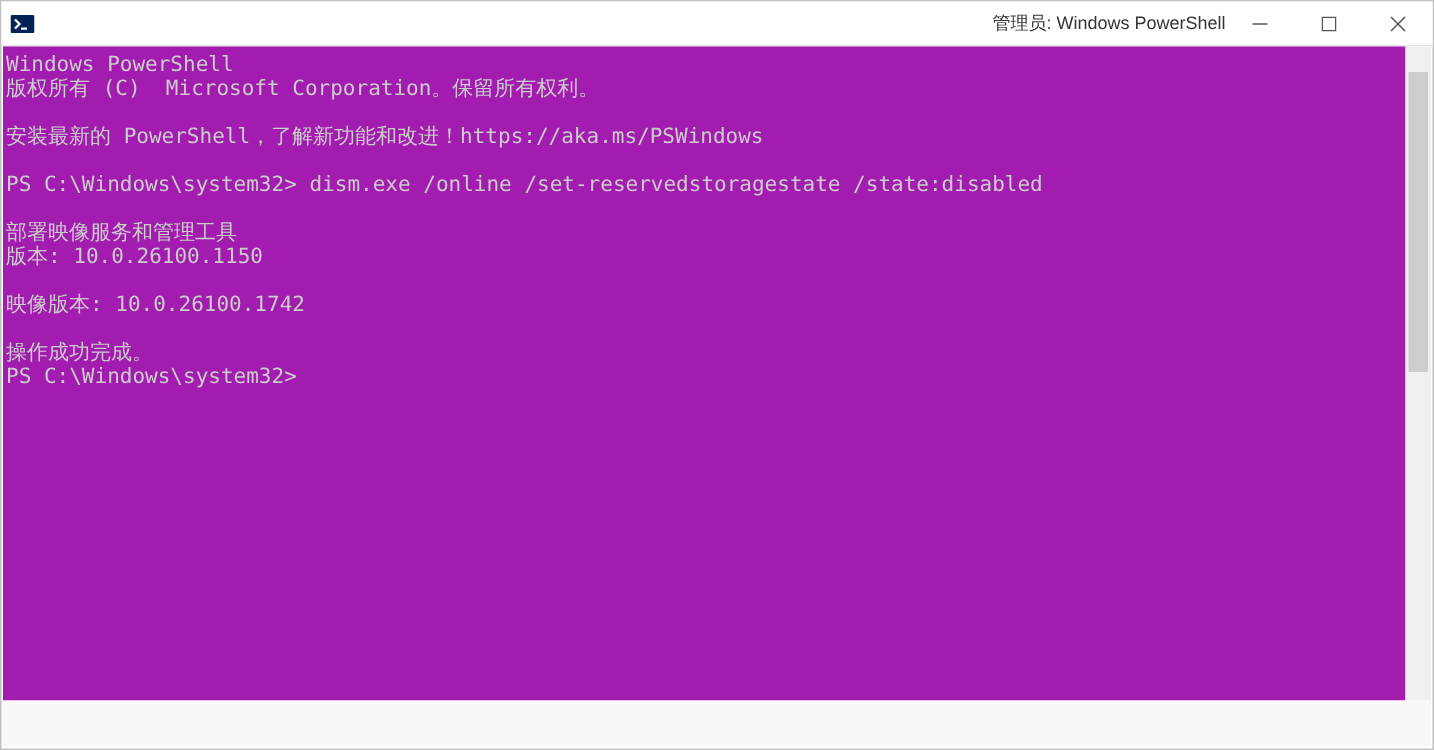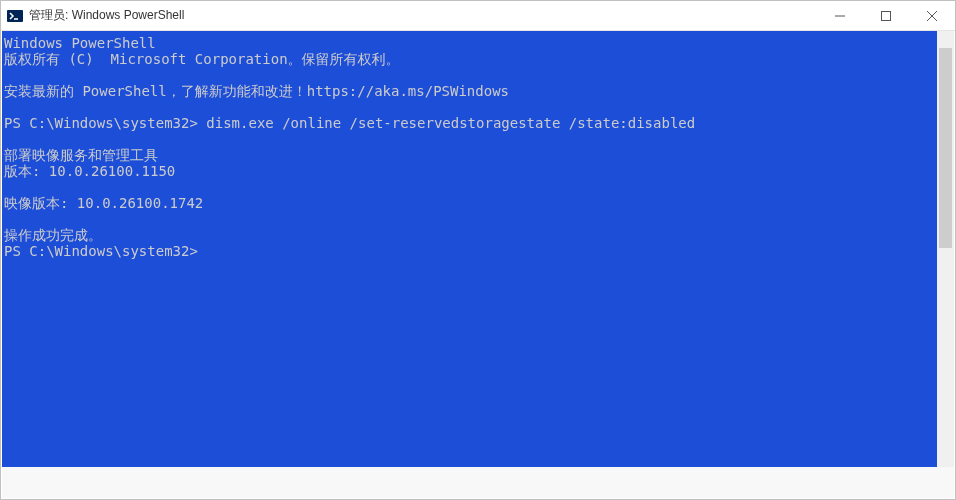--- a/index.html
+++ b/index.html
@@ -18,20 +18,21 @@
       border: 1px solid #c0c0c0;
       position: relative;
     }
     .titlebar {
       height: 30px;
       background: #ffffff;
       display: flex;
       align-items: center;
       padding: 0 0 0 6px;
       border-bottom: 1px solid #e5e5e5;
+      text-align: right;
     }
     .app-icon {
       width: 16px;
       height: 16px;
       margin-right: 6px;
       display: flex;
       align-items: center;
       justify-content: center;
     }
     .title-text {
@@ -53,21 +54,21 @@
       color: #555;
       font-size: 10px;
     }
     .win-btn svg { stroke: #555; }
     .terminal-wrapper {
       position: absolute;
       top: 30px;
       left: 1px;
       right: 18px;
       bottom: 32px;
-      background: #1d4ed8;
+      background: #a21caf;
     }
     .terminal {
       width: 100%;
       height: 100%;
       padding: 4px 2px;
       font-family: "NSimSun", "SimSun", "Consolas", monospace;
       font-size: 14px;
       line-height: 16px;
       color: #cccccc;
       white-space: pre;

